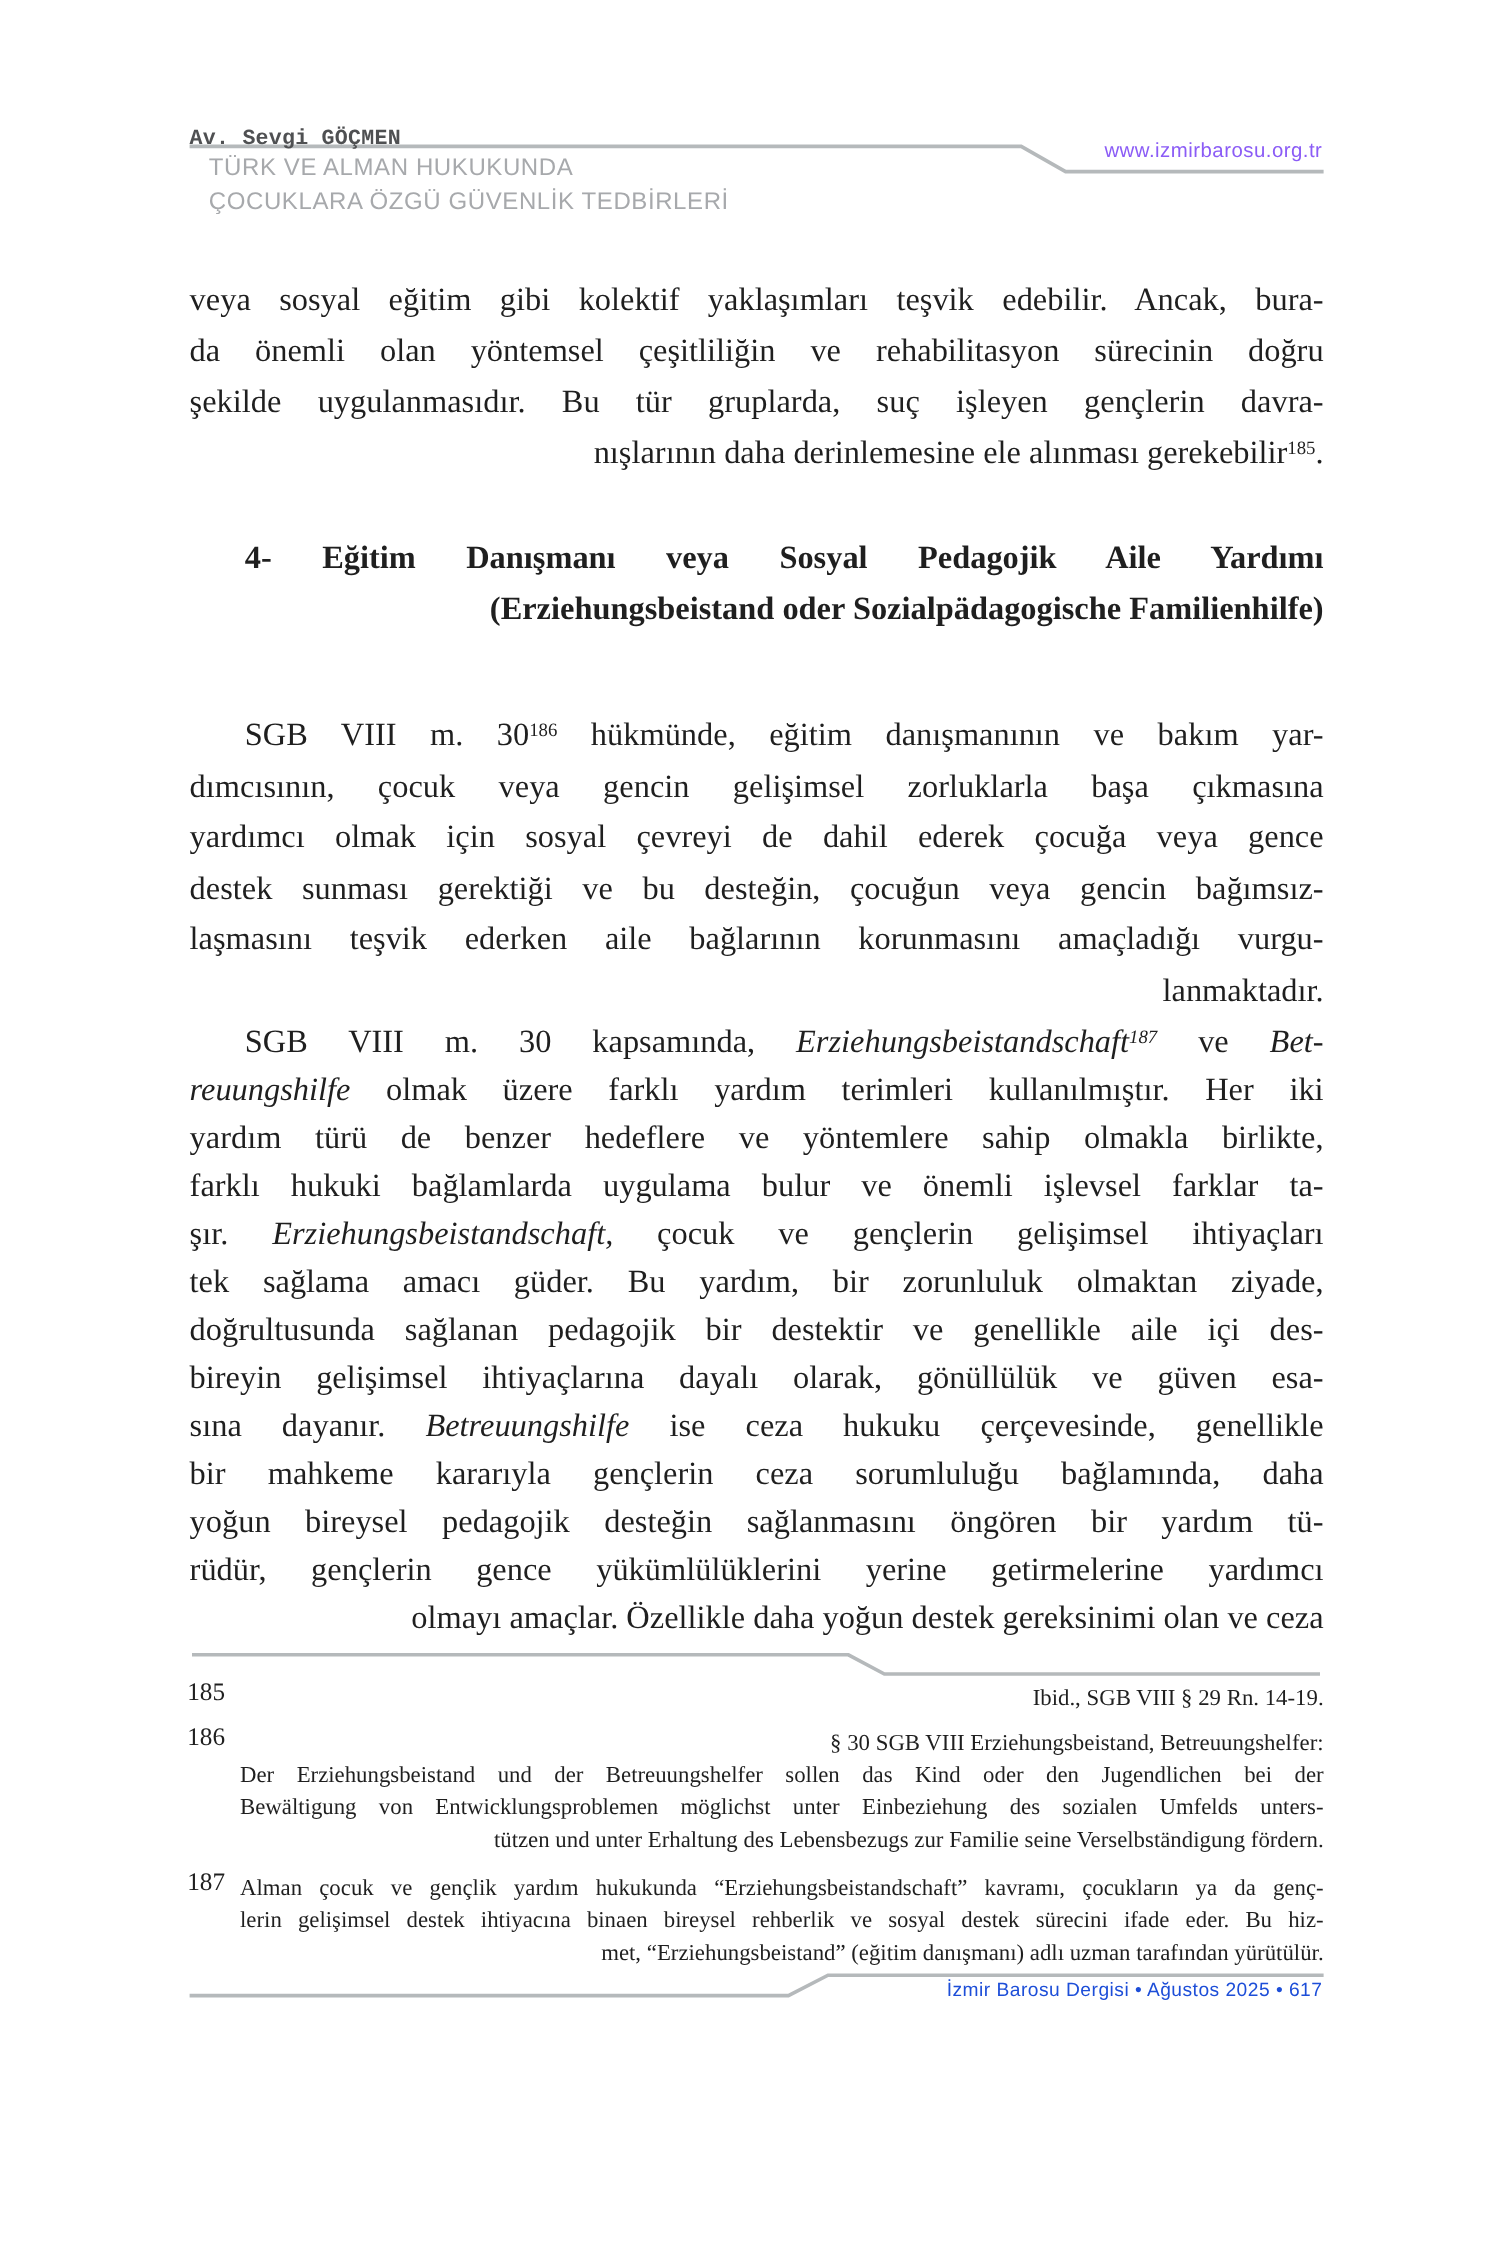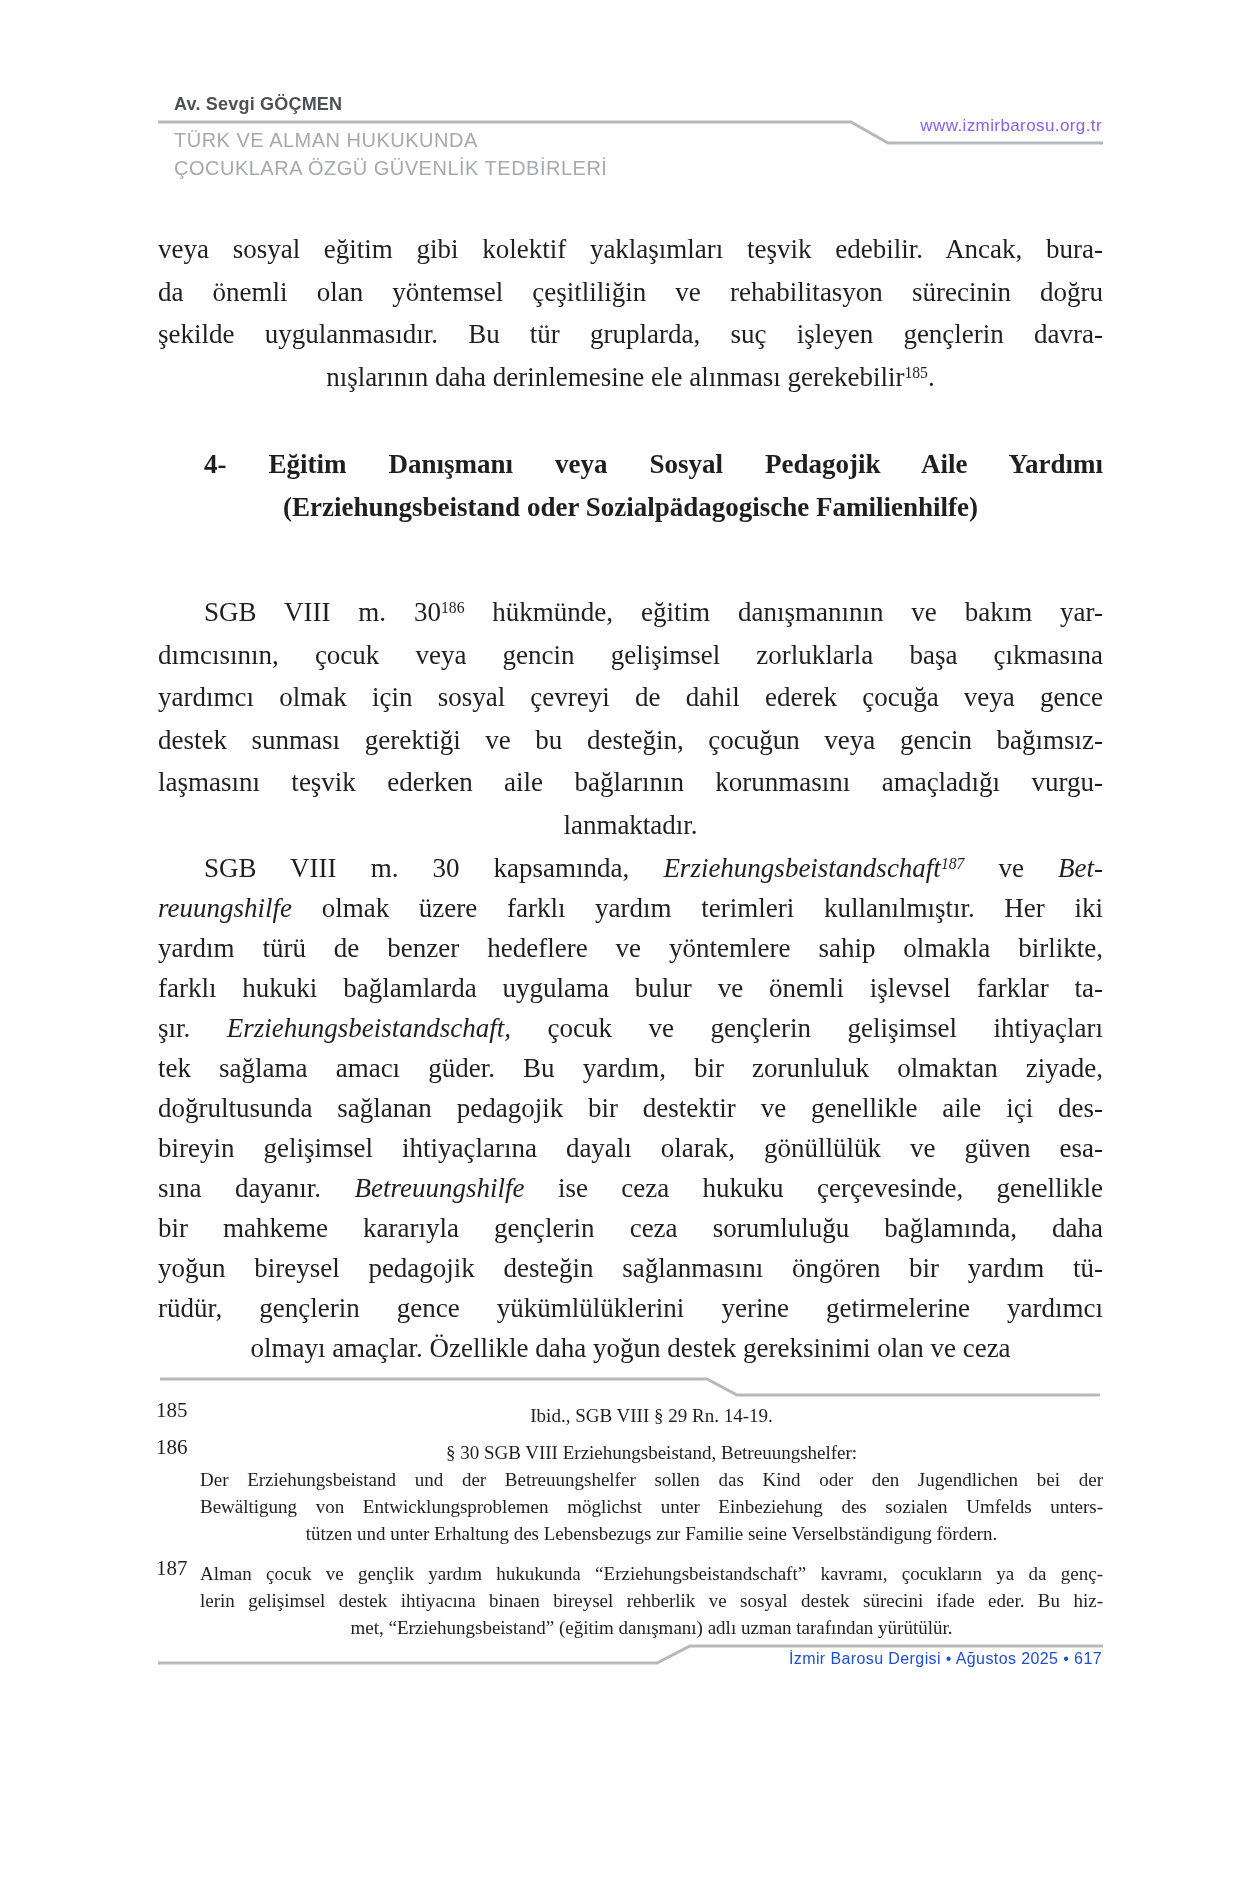--- a/index.html
+++ b/index.html
@@ -2,34 +2,34 @@
 <html><head>
 <meta charset="utf-8">
 <style>
   html,body{margin:0;padding:0;background:#e8e8e8;}
   .page{position:relative;width:1260px;height:1890px;background:#ffffff;overflow:hidden;
         font-family:"Liberation Serif","DejaVu Serif",serif;color:#1f1f1f;margin:0 auto;}
   .deco{position:absolute;left:0;top:0;width:1260px;height:1890px;pointer-events:none;}
   .deco polyline{fill:none;stroke:#b5b9bb;stroke-width:3;}
 
   
-  .author{position:absolute;left:158px;top:94px;font-family:Liberation Sans, sans-serif;
-          font-weight:700;font-size:18px;color:#4f5052;letter-spacing:.2px;margin-left:16px;}
+  .author{position:absolute;left:158px;top:106px;font-family:Liberation Mono, monospace;
+          font-weight:700;font-size:18px;color:#4f5052;letter-spacing:.2px;}
   .site{position:absolute;right:158px;top:116px;font-family:"Liberation Sans","DejaVu Sans",sans-serif;
         font-size:17px;color:#8b5cf6;letter-spacing:.4px;}
   .subtitle{position:absolute;left:158px;top:126px;font-family:"Liberation Sans","DejaVu Sans",sans-serif;
             font-size:20px;line-height:28px;color:#a7a9ac;letter-spacing:.5px;margin-left:16px;}
 
   
   .block{position:absolute;left:158px;width:945px;font-size:27px;}
   .b1{top:228px;line-height:42.5px;}
   .bh{top:443px;line-height:43px;font-weight:700;}
   .b2{top:551px;line-height:42.5px;margin-top:40px;}
   .b3{top:848px;line-height:40px;}
-  .line{text-align:center;}
+  .line{text-align:right;}
   .line.j{text-align:justify;text-align-last:justify;}
   .line.ind{padding-left:46px;}
   .it{font-style:italic;}
   .sup{font-size:58%;position:relative;top:-0.48em;line-height:0;}
 
   
   .footnote{position:absolute;left:200px;width:903px;font-size:19px;line-height:27px;color:#1f1f1f;}
   .fnA{top:1402px;}
   .fnB{top:1439px;}
   .fnC{top:1560px;}

